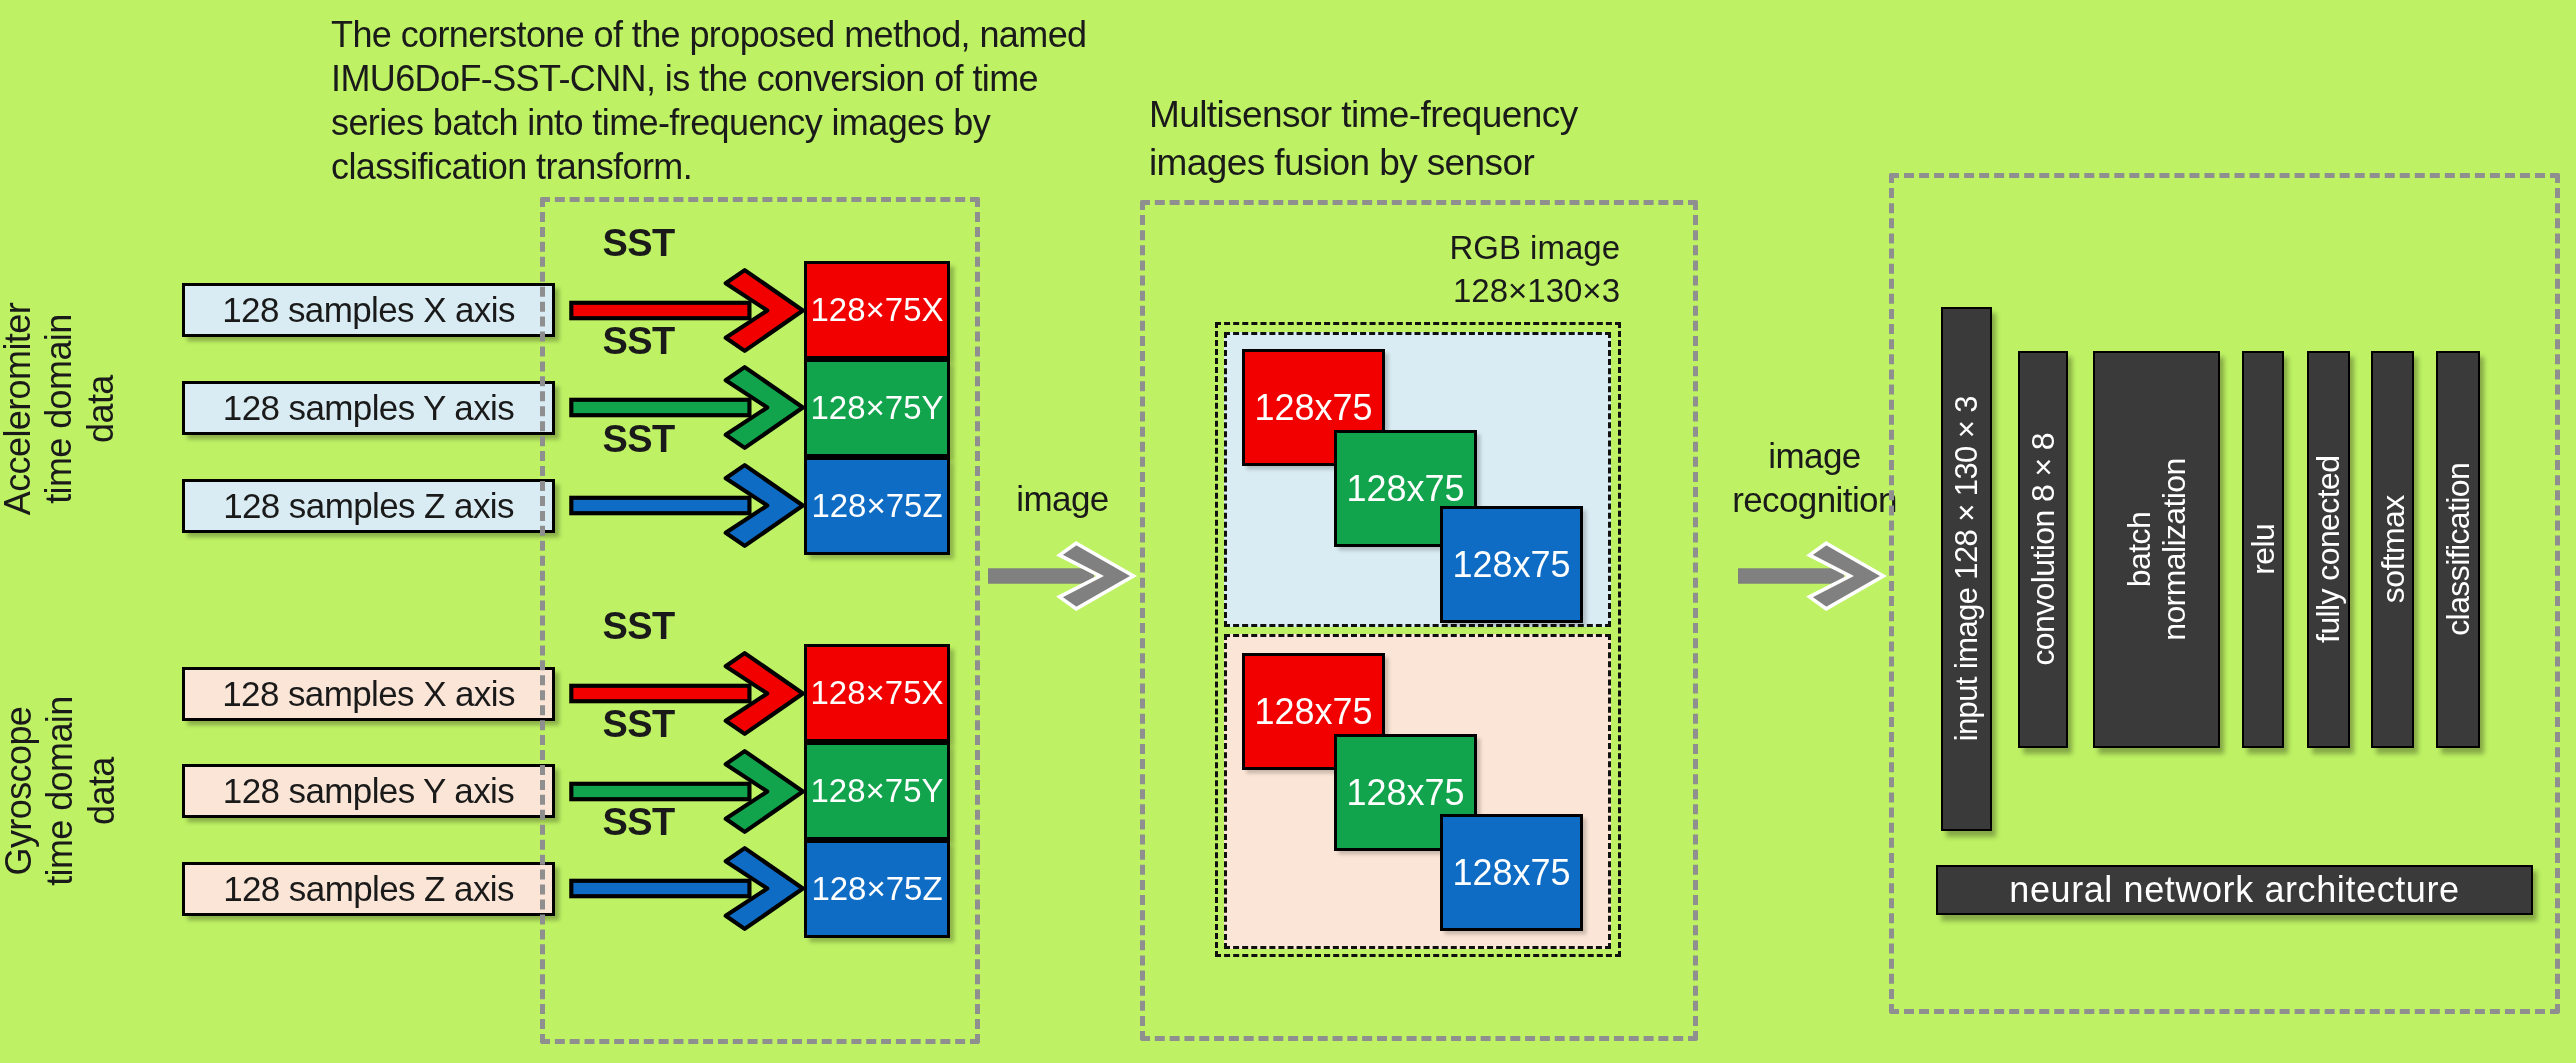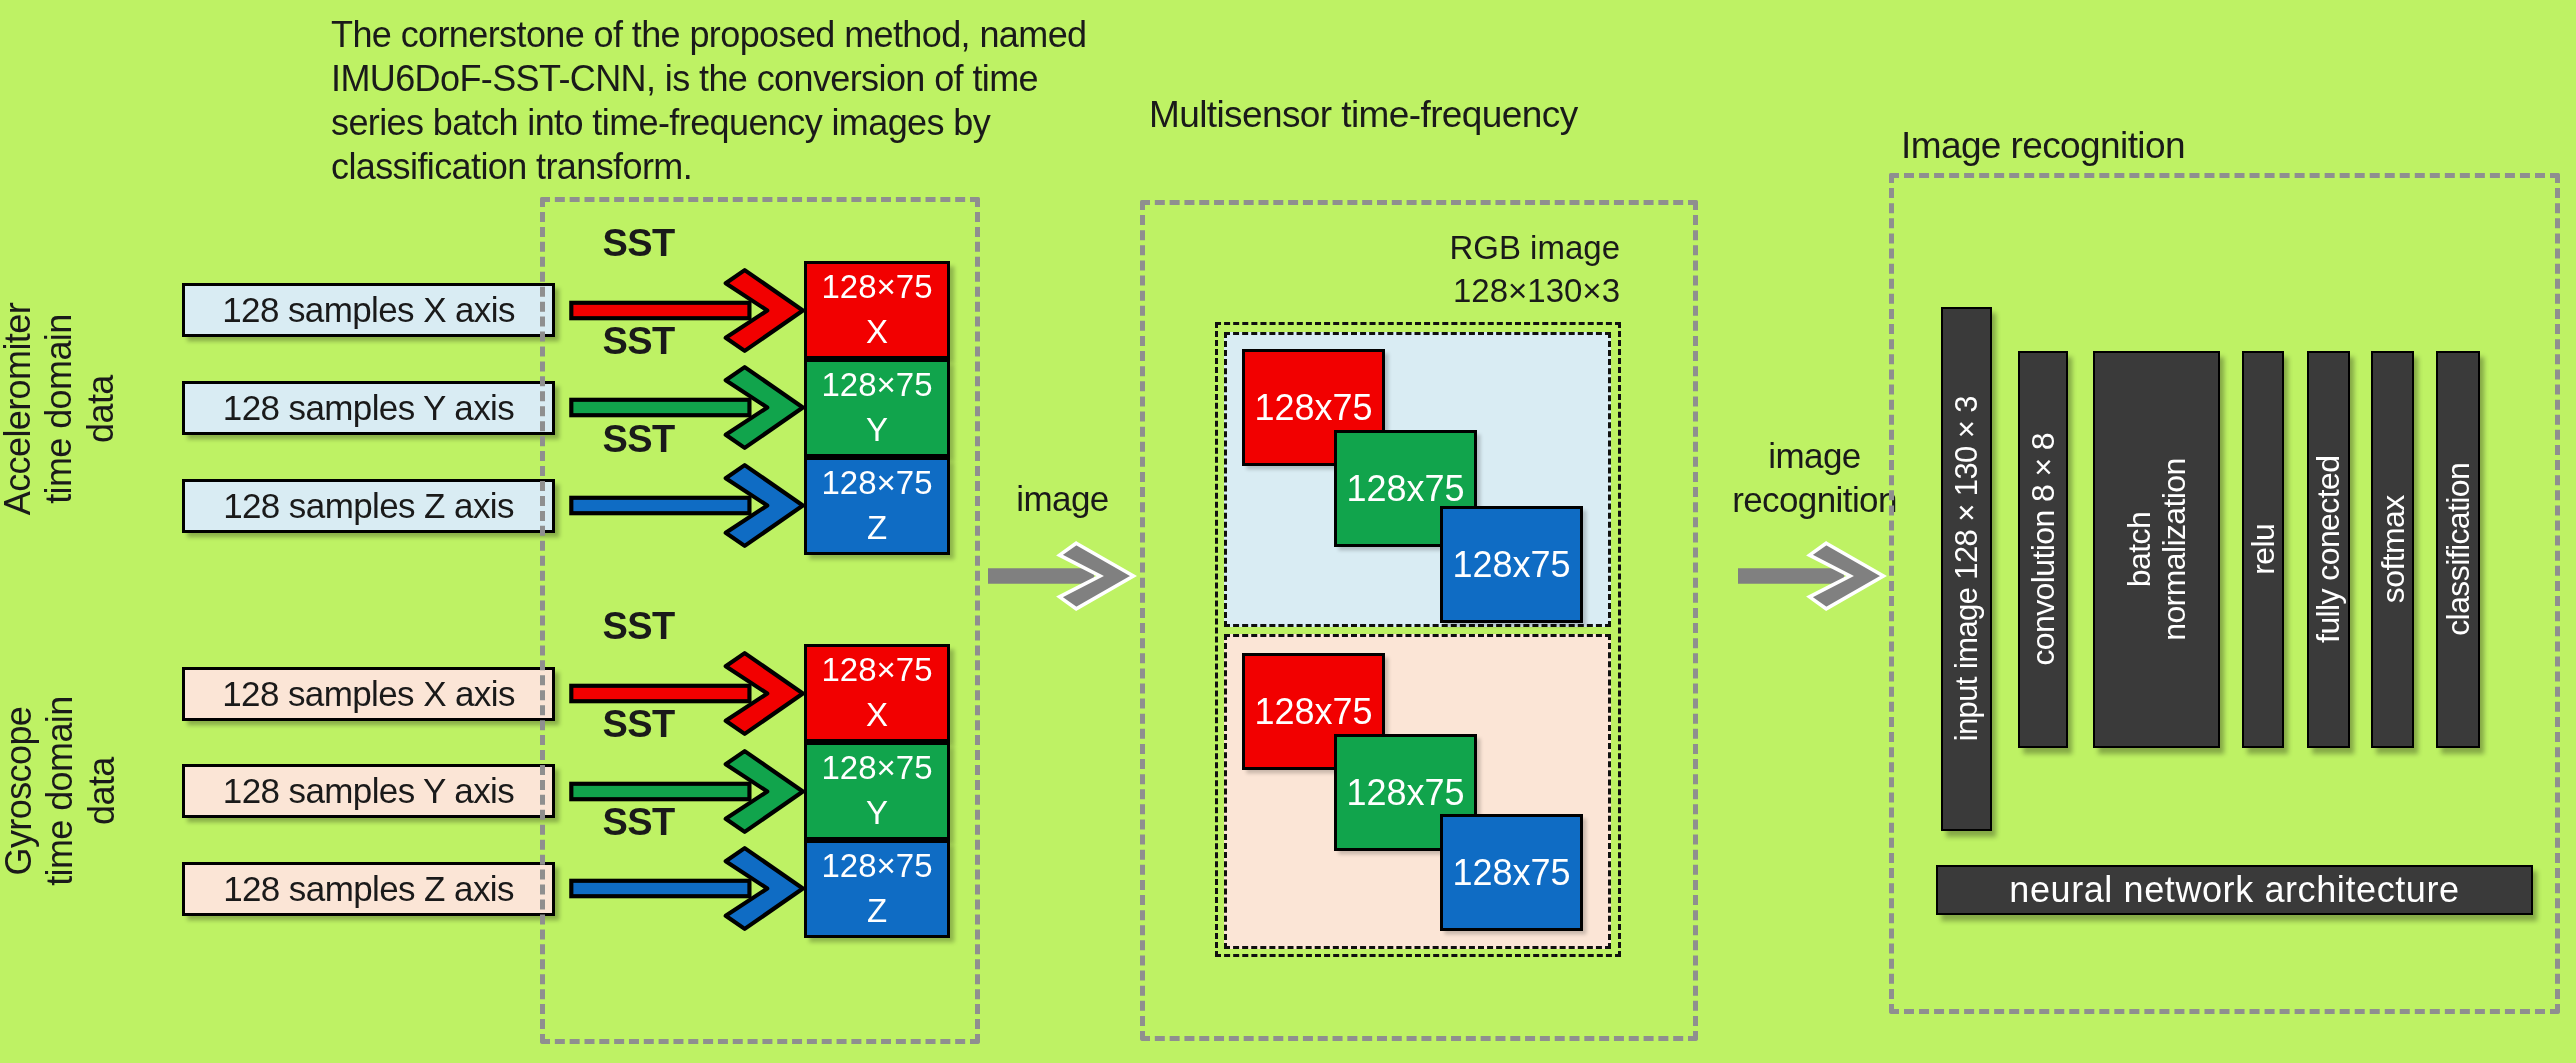--- a/index.html
+++ b/index.html
@@ -21,21 +21,21 @@
 
   
   .sample{border:3px solid #000;display:flex;align-items:center;justify-content:center;
           font-size:35px;letter-spacing:-0.6px;box-shadow:4.8px 5.4px 4.2px rgba(0,0,0,.28);}
 
   
   .sstlabel{font-size:38px;font-weight:bold;text-align:center;letter-spacing:-0.6px;}
   .arrow-svg{width:100%;height:100%;display:block;}
 
   
-  .sq{border:3.6px solid #000;display:flex;flex-direction:column;align-items:center;justify-content:center;
+  .sq{border:3.6px solid #000;display:flex;flex-direction:row;align-items:center;justify-content:center;
       color:#fff;font-size:33px;line-height:1.35;box-shadow:4.8px 5.4px 4.2px rgba(0,0,0,.25);text-align:center;}
 
   
   .msq{border:3.6px solid #000;display:flex;align-items:center;justify-content:center;
        color:#fff;font-size:36px;box-shadow:3.6px 4.2px 3.6px rgba(0,0,0,.2);margin-top:11px;}
 
   .h-title{font-size:37px;line-height:1.3;letter-spacing:-0.6px;white-space:nowrap;}
   .center{text-align:center;}
 
   .flowlabel{font-size:35px;text-align:center;line-height:1.25;letter-spacing:-0.6px;}
@@ -170,20 +170,21 @@
   <div class="abs flowlabel" style="left:979px;top:477px;width:167px;">image</div>
   <div class="abs" style="left:988px;top:530px;width:149px;height:92px;">
     <svg class="arrow-svg" viewBox="0 0 250 154">
         <rect x="0" y="64" width="178" height="26" fill="#808080"></rect>
         <path d="M148,22 L244,77 L148,132 L120,112 L188,77 L120,42 Z" stroke="#ffffff" stroke-width="6" fill="#808080"></path>
       </svg>
   </div>
 
   <div class="abs h-title" style="left:1149px;top:53px;margin-top:38px;">
     <div>Multisensor time-frequency</div>
+    <div>images fusion by sensor</div>
   </div>
 
   <div class="abs dash-gray" style="left:1140px;top:200px;width:558px;height:841px;"></div>
 
   <div class="abs center" style="left:1214px;top:227px;width:406px;font-size:33px;line-height:1.3;text-align:right;">
     <div>RGB image</div>
     <div>128×130×3</div>
   </div>
 
   <div class="abs dash-black" style="left:1215px;top:322px;width:406px;height:635px;"></div>
@@ -214,21 +215,20 @@
     <div>image</div>
     <div>recognition</div>
   </div>
   <div class="abs" style="left:1738px;top:530px;width:149px;height:92px;">
     <svg class="arrow-svg" viewBox="0 0 250 154">
         <rect x="0" y="64" width="178" height="26" fill="#808080"></rect>
         <path d="M148,22 L244,77 L148,132 L120,112 L188,77 L120,42 Z" stroke="#ffffff" stroke-width="6" fill="#808080"></path>
       </svg>
   </div>
 
-  <div class="abs h-title" style="left:1901px;top:122px;">Image recognition</div>
 
   <div class="abs dash-gray" style="left:1889px;top:173px;width:671px;height:841px;"></div>
 
   <div class="abs bar" style="left:1941px;top:307px;width:51px;height:524px;">
     <div class="rot" style="font-size:31px;">input image 128 × 130 × 3</div>
   </div>
   <div class="abs bar" style="left:2018px;top:351px;width:50px;height:397px;">
     <div class="rot">convolution 8 × 8</div>
   </div>
   <div class="abs bar" style="left:2093px;top:351px;width:127px;height:397px;">

